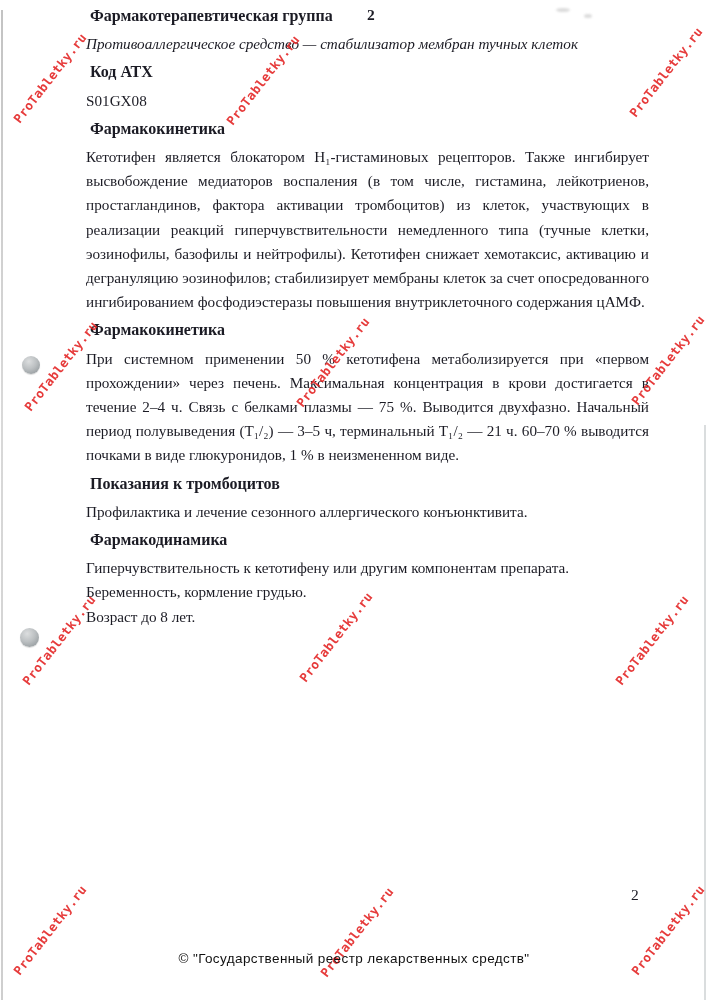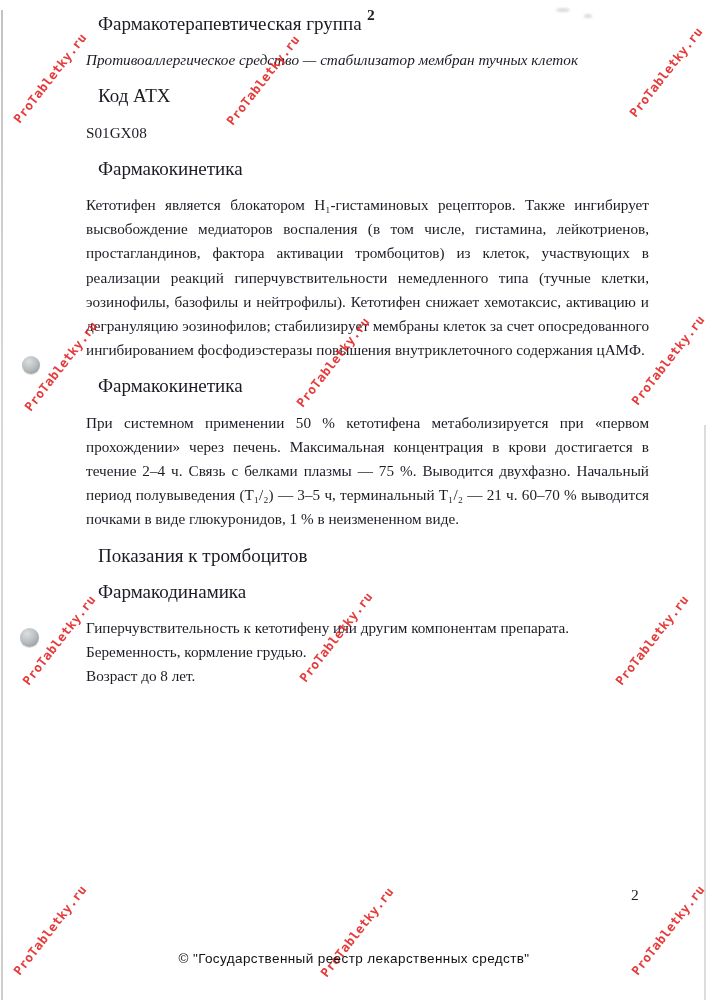--- a/index.html
+++ b/index.html
@@ -43,21 +43,21 @@
     font-family: "Liberation Sans", "DejaVu Sans", sans-serif;
     font-size: 13.5px; letter-spacing: .4px; color: #101010;
   }
 
   
   .content {
     position: absolute; left: 86px; top: 0; width: 563px;
     display: flow-root;
     font-size: 15.2px; line-height: 24.2px;
   }
-  .content h2 { font-size: 19px; font-weight: normal; margin: 12px; }
+  .content h2 { font-size: 16px; font-weight: bold; margin: 4px; }
   .content p  { margin: 0; }
   .just { text-align: justify; }
 
   .mtH1  { margin-top: 70px;   }
   .mtP1  { margin-top: 2.8px; font-style: italic;  }
   .mtH2  { margin-top: 14.8px; }
   .mtP2  { margin-top: 0.8px;  }
   .mtH3  { margin-top: 15.6px; }
   .mtP3  { margin-top: 5.8px;  }
   .mtH4  { margin-top: 6.4px;  }
@@ -102,20 +102,21 @@
     <h2 class="mtH2">Код АТХ</h2>
     <p class="mtP2">S01GX08</p>
 
     <h2 class="mtH3">Фармакокинетика</h2>
     <p class="mtP3 just">Кетотифен является блокатором H₁-гистаминовых рецепторов. Также ингибирует высвобождение медиаторов воспаления (в том числе, гистамина, лейкотриенов, простагландинов, фактора активации тромбоцитов) из клеток, участвующих в реализации реакций гиперчувствительности немедленного типа (тучные клетки, эозинофилы, базофилы и нейтрофилы). Кетотифен снижает хемотаксис, активацию и дегрануляцию эозинофилов; стабилизирует мембраны клеток за счет опосредованного ингибированием фосфодиэстеразы повышения внутриклеточного содержания цАМФ.</p>
 
     <h2 class="mtH4">Фармакокинетика</h2>
     <p class="mtP5 just">При системном применении 50 % кетотифена метаболизируется при «первом прохождении» через печень. Максимальная концентрация в крови достигается в течение 2–4 ч. Связь с белками плазмы — 75 %. Выводится двухфазно. Начальный период полувыведения (T₁/₂) — 3–5 ч, терминальный T₁/₂ — 21 ч. 60–70 % выводится почками в виде глюкуронидов, 1 % в неизмененном виде.</p>
 
     <h2 class="mtH5">Показания к тромбоцитов</h2>
+    <p class="mtP6">Профилактика и лечение сезонного аллергического конъюнктивита.</p>
 
     <h2 class="mtH6">Фармакодинамика</h2>
     <p class="mtP7a">Гиперчувствительность к кетотифену или другим компонентам препарата.</p>
     <p class="mtP7b">Беременность, кормление грудью.</p>
     <p class="mtP7b">Возраст до 8 лет.</p>
   </div>
 
   <div class="wm" style="left:50px;  top:78px;">ProTabletky.ru</div>
   <div class="wm" style="left:263px; top:80px;">ProTabletky.ru</div>
   <div class="wm" style="left:666px; top:72px;">ProTabletky.ru</div>

